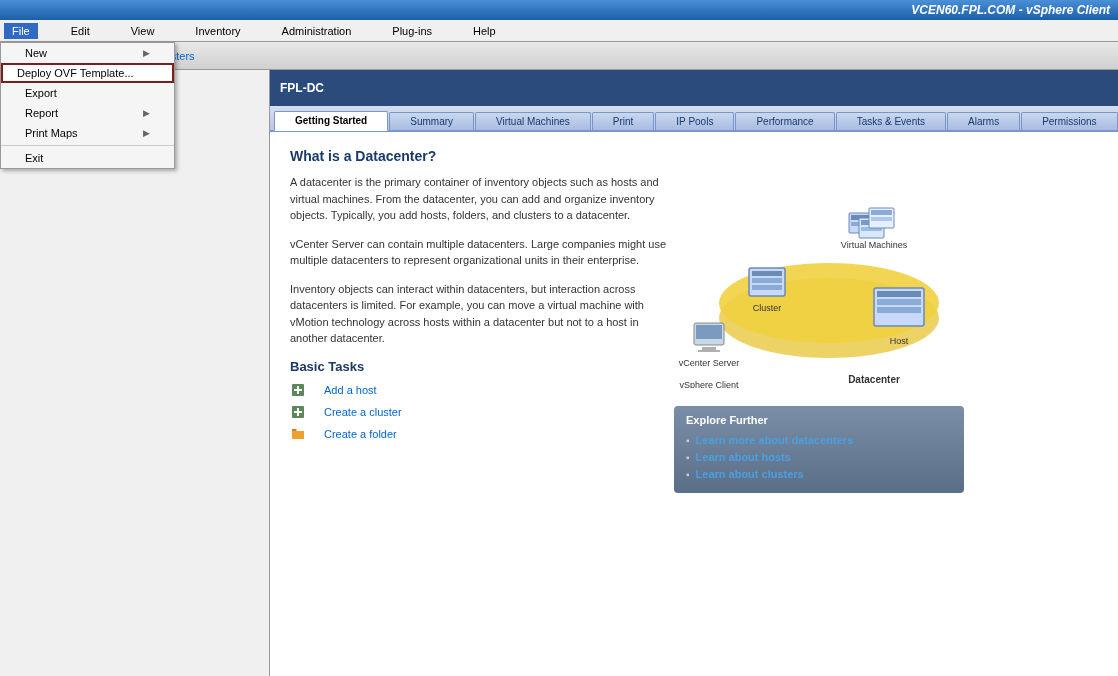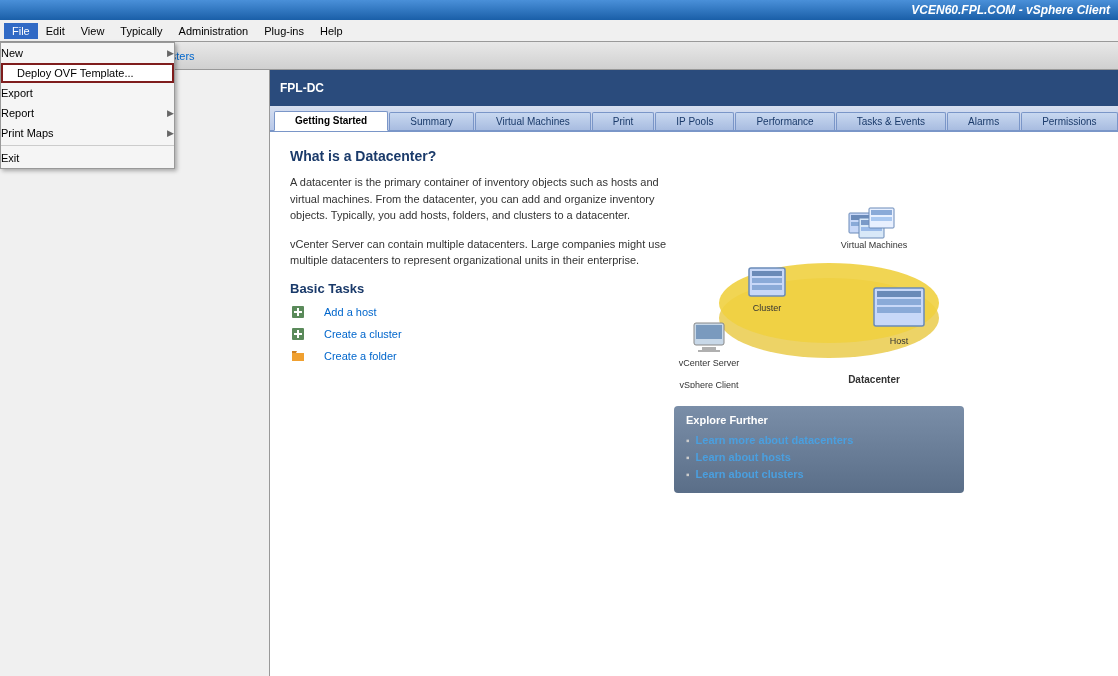--- a/index.html
+++ b/index.html
@@ -20,20 +20,21 @@
 
     
     #menu-bar {
       background: #f0f0f0;
       border-bottom: 1px solid #999;
       padding: 2px 4px;
       display: flex;
       align-items: center;
       height: 22px;
       position: relative;
+      gap: 25px;
     }
     .menu-item {
       padding: 2px 8px;
       cursor: pointer;
       font-size: 11px;
       color: #000;
     }
     .menu-item.active { background: #316ac5; color: white; }
 
     
@@ -41,21 +42,21 @@
       position: absolute;
       top: 22px;
       left: 0px;
       background: #f5f5f5;
       border: 1px solid #999;
       box-shadow: 2px 2px 4px rgba(0,0,0,0.3);
       z-index: 1000;
       min-width: 175px;
     }
     .dropdown-item {
-      padding: 4px 0;
+      padding: 4px 24px;
       cursor: pointer;
       font-size: 11px;
       color: #000;
       display: flex;
       align-items: center;
       justify-content: space-between;
     }
     .dropdown-item.highlighted {
       background: white;
       border: 2px solid #7f1d1d;
@@ -266,21 +267,21 @@
 <body>
 
 <div id="title-bar">
   <span>VCEN60.FPL.COM - vSphere Client</span>
 </div>
 
 <div id="menu-bar">
   <span class="menu-item active">File</span>
   <span class="menu-item">Edit</span>
   <span class="menu-item">View</span>
-  <span class="menu-item">Typically</span>
+  <span class="menu-item">Inventory</span>
   <span class="menu-item">Administration</span>
   <span class="menu-item">Plug-ins</span>
   <span class="menu-item">Help</span>
 
   <div id="file-dropdown">
     <div class="dropdown-item">
       <span>New</span>
       <span class="dropdown-arrow">▶</span>
     </div>
     <div class="dropdown-item highlighted">
@@ -343,20 +344,21 @@
     </div>
 
 
     <div id="content-area">
 
       <div id="content-left">
         <div class="section-title">What is a Datacenter?</div>
 
         <p class="content-text">A datacenter is the primary container of inventory objects such as hosts and virtual machines. From the datacenter, you can add and organize inventory objects. Typically, you add hosts, folders, and clusters to a datacenter.</p>
         <p class="content-text">vCenter Server can contain multiple datacenters. Large companies might use multiple datacenters to represent organizational units in their enterprise.</p>
+        <p class="content-text">Inventory objects can interact within datacenters, but interaction across datacenters is limited. For example, you can move a virtual machine with vMotion technology across hosts within a datacenter but not to a host in another datacenter.</p>
 
         <div class="basic-tasks-title">Basic Tasks</div>
 
         <div class="task-item">
           <svg width="16" height="16" class="task-icon">
             <rect x="2" y="2" width="12" height="12" fill="#5a8a5a" rx="1"></rect>
             <line x1="8" y1="4" x2="8" y2="12" stroke="white" stroke-width="2"></line>
             <line x1="4" y1="8" x2="12" y2="8" stroke="white" stroke-width="2"></line>
           </svg>
           <span class="task-link">Add a host</span>

